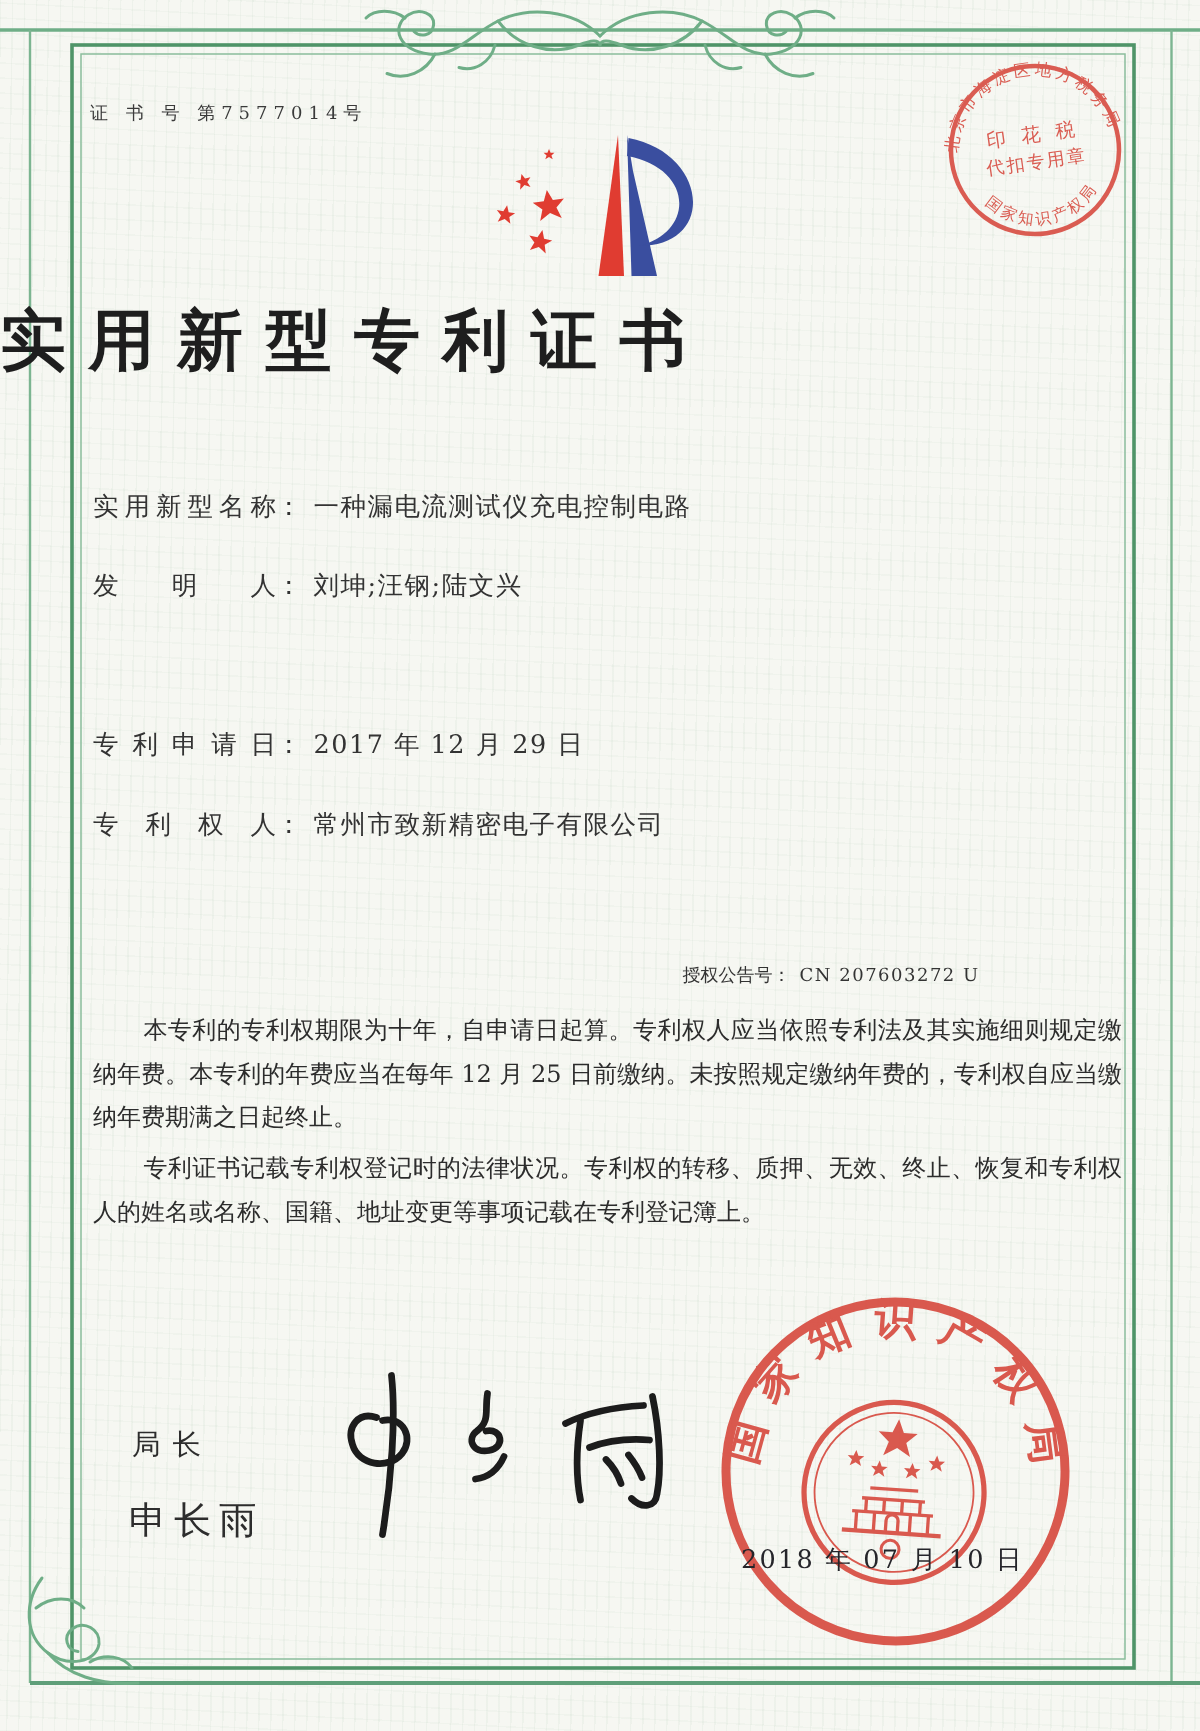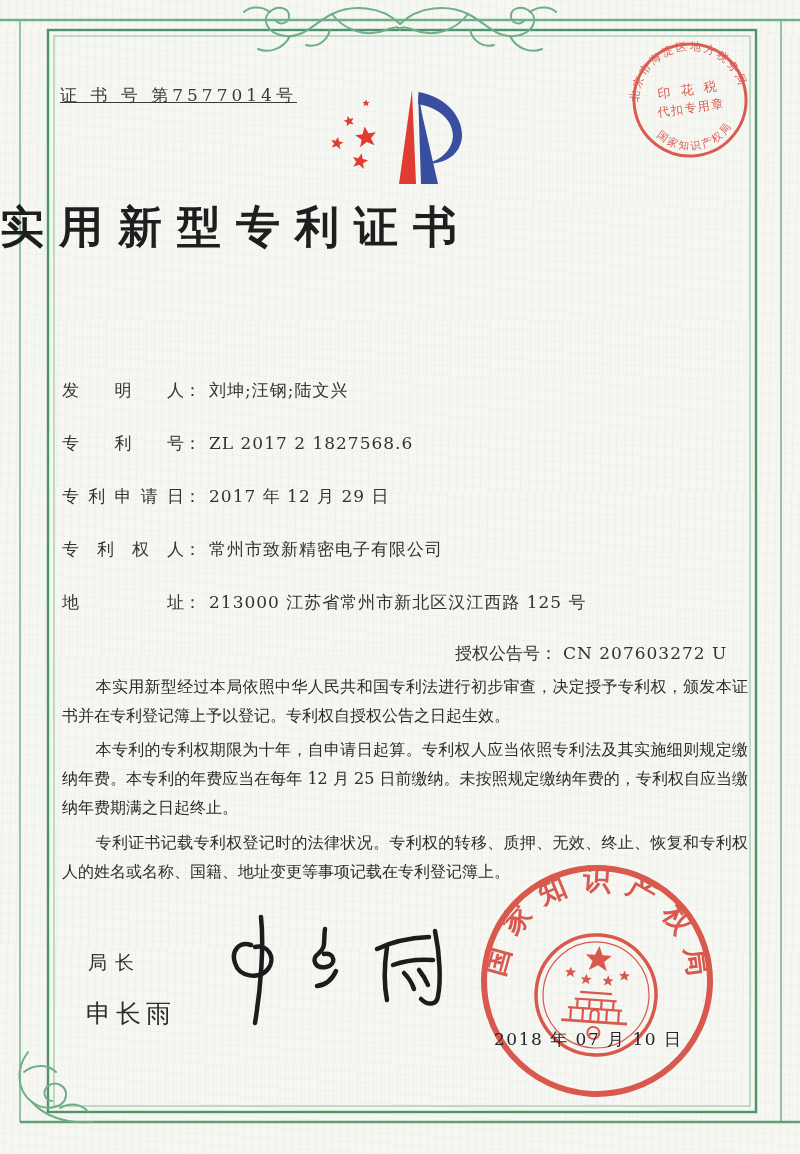--- a/index.html
+++ b/index.html
@@ -12,30 +12,30 @@
     position:relative;width:800px;height:1154px;overflow:hidden;
     background-color:#f6f7f2;
     background-image:
       repeating-linear-gradient(91deg, rgba(125,170,135,0.07) 0 1px, rgba(0,0,0,0) 1px 8px),
       repeating-linear-gradient(3deg, rgba(125,170,135,0.05) 0 1px, rgba(0,0,0,0) 1px 10px);
     color:#2d2d2d;
   }
   .abs{position:absolute;}
   svg{display:block;}
   
-  .cert-no{left:60px;top:84px;font-size:17px;letter-spacing:4px;color:#3a3a3a;text-decoration:underline;}
+  .cert-no{left:60px;top:67px;font-size:12px;letter-spacing:4px;color:#3a3a3a;}
   
   .title{left:0;top:198px;width:100%;text-align:left;font-size:44px;font-weight:600;
          letter-spacing:15px;color:#1e1e1e;}
   
   .frow{left:62px;font-size:17px;color:#333;white-space:nowrap;}
   .flabel{display:inline-block;width:122px;text-align:justify;text-align-last:justify;vertical-align:top;}
   .fcolon{display:inline-block;margin-right:8px;}
   .fvalue{letter-spacing:1px;}
-  .frow-right{left:455px;font-size:17px;color:#333;white-space:nowrap;}
+  .frow-right{left:455px;font-size:12px;color:#333;white-space:nowrap;}
   .frow-right .fcolon{margin-right:6px;}
   
   .paras{left:62px;top:672px;width:686px;font-size:16px;line-height:1.82;
          text-align:justify;color:#2c2c2c;}
   .paras p{margin:0 0 5px 0;text-indent:2.1em;}
   
   .sig-title{left:88px;top:950px;font-size:19px;letter-spacing:8px;color:#2d2d2d;}
   .sig-name{left:86px;top:997px;font-size:25px;letter-spacing:5px;color:#2d2d2d;}
   
   .seal-date{left:494px;top:1028px;font-size:17px;letter-spacing:1.5px;color:#25252a;z-index:6;}
@@ -114,41 +114,37 @@
       <text font-size="10.5" fill="#d6473c" letter-spacing="2" font-family="DejaVu Sans, Liberation Sans, sans-serif">
         <textPath href="#taxArcBottom" startOffset="50%" text-anchor="middle">国家知识产权局</textPath>
       </text>
       <text x="0" y="-6" text-anchor="middle" font-size="13" fill="#d6473c" letter-spacing="3" font-family="DejaVu Sans, Liberation Sans, sans-serif">印 花 税</text>
       <text x="0" y="12" text-anchor="middle" font-size="12" fill="#d6473c" letter-spacing="1.5" font-family="DejaVu Sans, Liberation Sans, sans-serif">代扣专用章</text>
     </g>
   </svg>
 
   <div class="abs title">实用新型专利证书</div>
 
+  <div class="abs frow" style="top:326px;">
+    <span class="flabel">实用新型名称</span><span class="fcolon">：</span><span class="fvalue">一种漏电流测试仪充电控制电路</span>
+  </div>
   <div class="abs frow" style="top:379px;">
     <span class="flabel">发明人</span><span class="fcolon">：</span><span class="fvalue">刘坤;汪钢;陆文兴</span>
   </div>
-  <div class="abs frow" style="top:432px;">
-    <span class="flabel">专利号</span><span class="fcolon">：</span><span class="fvalue">ZL 2017 2 1827568.6</span>
-  </div>
   <div class="abs frow" style="top:485px;">
     <span class="flabel">专利申请日</span><span class="fcolon">：</span><span class="fvalue">2017 年 12 月 29 日</span>
   </div>
   <div class="abs frow" style="top:538px;">
     <span class="flabel">专利权人</span><span class="fcolon">：</span><span class="fvalue">常州市致新精密电子有限公司</span>
   </div>
-  <div class="abs frow" style="top:591px;">
-    <span class="flabel">地址</span><span class="fcolon">：</span><span class="fvalue">213000 江苏省常州市新北区汉江西路 125 号</span>
-  </div>
   <div class="abs frow-right" style="top:642px;">
     <span>授权公告号</span><span class="fcolon">：</span><span class="fvalue">CN 207603272 U</span>
   </div>
 
   <div class="abs paras">
-    <p>本实用新型经过本局依照中华人民共和国专利法进行初步审查，决定授予专利权，颁发本证书并在专利登记簿上予以登记。专利权自授权公告之日起生效。</p>
     <p>本专利的专利权期限为十年，自申请日起算。专利权人应当依照专利法及其实施细则规定缴纳年费。本专利的年费应当在每年 12 月 25 日前缴纳。未按照规定缴纳年费的，专利权自应当缴纳年费期满之日起终止。</p>
     <p>专利证书记载专利权登记时的法律状况。专利权的转移、质押、无效、终止、恢复和专利权人的姓名或名称、国籍、地址变更等事项记载在专利登记簿上。</p>
   </div>
 
   <div class="abs sig-title">局长</div>
   <div class="abs sig-name">申长雨</div>
 
   <svg class="abs" style="left:205px;top:905px;" width="265" height="135" viewBox="0 0 265 135">
     <g stroke="#1c1c1c" stroke-width="4.5" fill="none" stroke-linecap="round" stroke-linejoin="round">
       <path d="M 46,40 C 34,36 26,46 30,58 C 34,72 54,75 63,64 C 71,54 64,39 50,42"></path>

